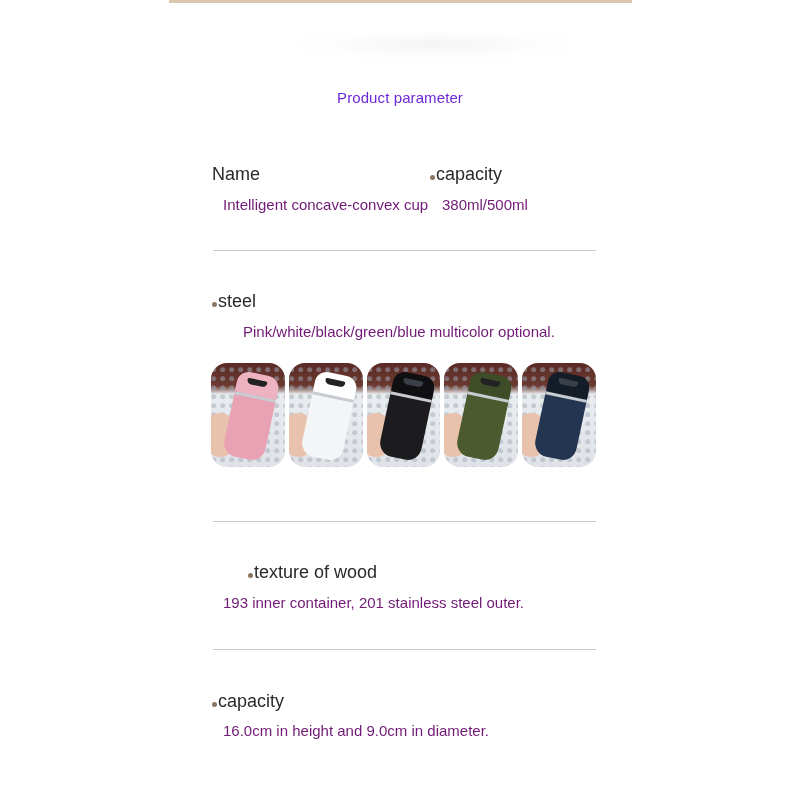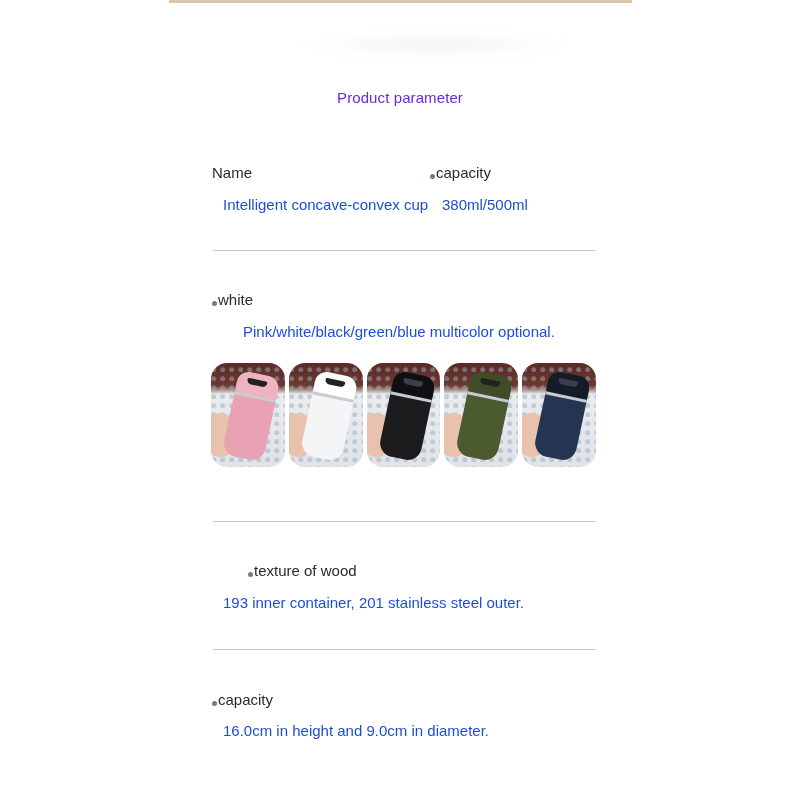--- a/index.html
+++ b/index.html
@@ -37,28 +37,28 @@
       left: 0;
       width: 800px;
       top: 89px;
       text-align: center;
       font-size: 15px;
       color: #6d28d9;
       letter-spacing: 0.1px;
     }
     .label {
       position: absolute;
-      font-size: 15px;
+      font-size: 18px;
       color: #2a2a2a;
       white-space: nowrap;
     }
     .value {
       position: absolute;
       font-size: 15px;
-      color: #1d4ed8;
+      color: #701a75;
       white-space: nowrap;
     }
     .bullet {
       display: inline-block;
       width: 5px;
       height: 5px;
       border-radius: 50%;
       background: #8a7660;
       vertical-align: middle;
       margin-right: 1px;
@@ -148,21 +148,21 @@
 </div>
 <div class="label" style="left:430px; top:164px;text-align:right;">
   <span class="bullet"></span><span>capacity</span>
 </div>
 <div class="value" style="left:223px; top:196px;">Intelligent concave-convex cup</div>
 <div class="value" style="left:442px; top:196px;">380ml/500ml</div>
 
 <div class="divider" style="top:250px;"></div>
 
 <div class="label" style="left:212px; top:291px;">
-  <span class="bullet"></span><span>white</span>
+  <span class="bullet"></span><span>steel</span>
 </div>
 <div class="value" style="left:223px; top:323px;margin-left:20px;">Pink/white/black/green/blue multicolor optional.</div>
 
 <div class="swatches">
   <div class="swatch">
     <div class="hand"></div>
     <div class="cup" style="background:#e8a2b3;">
       <div class="lid" style="background:#eeb3c1;"></div>
       <div class="display"></div>
       <div class="ring"></div>

